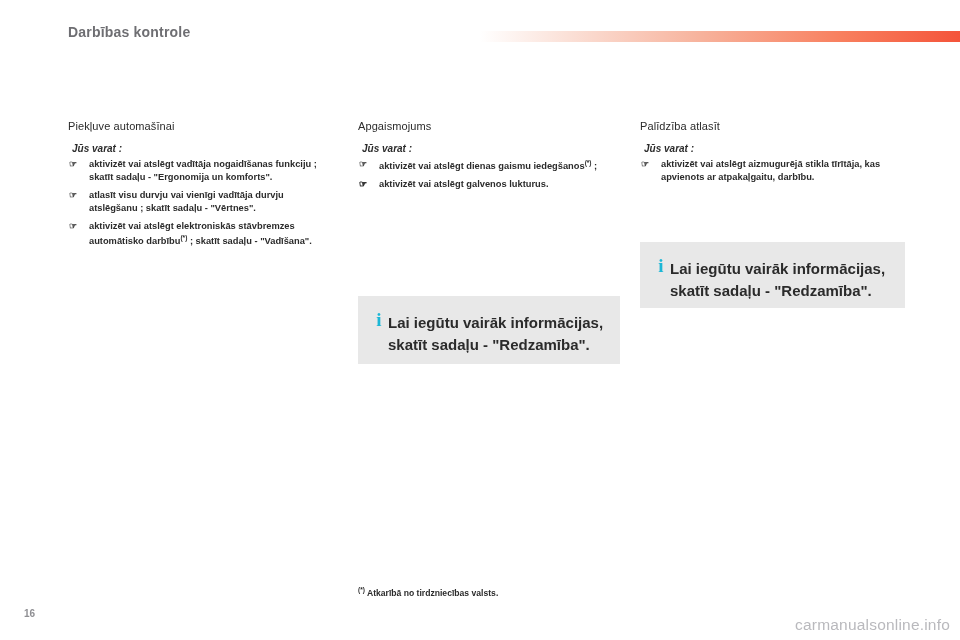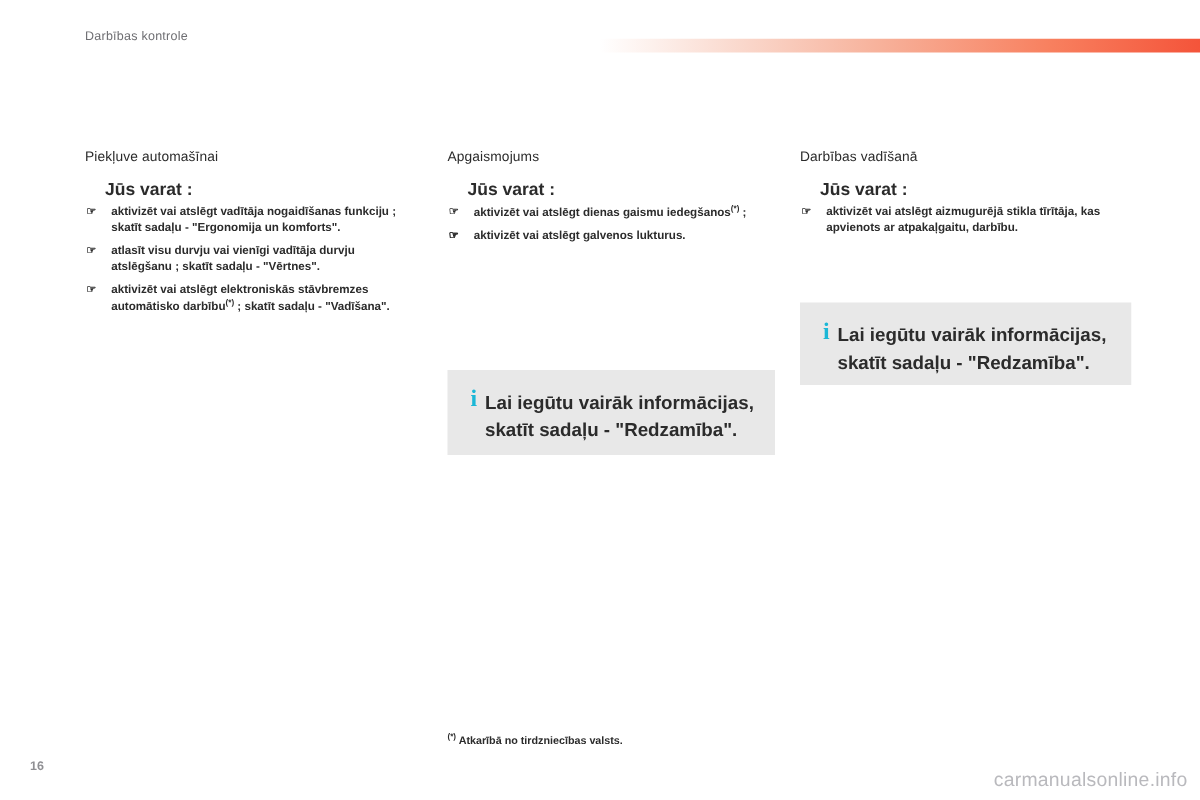--- a/index.html
+++ b/index.html
@@ -18,22 +18,22 @@
   
   .header-band {
     position: absolute;
     left: 0; top: 0;
     width: 960px; height: 52px;
   }
   .header-title {
     position: absolute;
     left: 68px;
     top: 24px;
-    font-size: 10px;
-    font-weight: normal;
+    font-size: 14px;
+    font-weight: bold;
     color: #6e6e72;
     letter-spacing: 0.2px;
     white-space: nowrap;
   }
   .header-rule {
     position: absolute;
     left: 480px;
     top: 31px;
     width: 480px;
     height: 11px;
@@ -51,24 +51,25 @@
   .col-3 { left: 640px; }
 
   .col-title {
     font-size: 11px;
     font-weight: normal;
     color: #2b2b2b;
     margin: 0 0 11px 0;
     letter-spacing: 0.1px;
   }
   .intro {
-    font-size: 14px;
-    font-weight: bold;
-    color: #2b2b2b;
-    margin: 0 0 4px 16px;
+    font-size: 10px;
+    font-weight: bold;
+    color: #2b2b2b;
+    margin: 0 0 4px 4px;
+    font-style: italic;
   }
 
   ul.bullets {
     list-style: none;
     margin: 0;
     padding: 0;
   }
   ul.bullets li {
     position: relative;
     padding-left: 21px;
@@ -208,21 +209,21 @@
       <span class="bullet-icon">☞</span>
     </li>
     <li>
       <span class="bullet-icon">☞</span>
       <span>aktivizēt vai atslēgt galvenos lukturus.</span>
     </li>
   </ul>
 </div>
 
 <div class="col col-3">
-  <h2 class="col-title">Darbības vadīšanā</h2>
+  <h2 class="col-title">Palīdzība atlasīt</h2>
   <p class="intro">Jūs varat :</p>
   <ul class="bullets">
     <li>
       <span class="bullet-icon">☞</span>
       <span>aktivizēt vai atslēgt aizmugurējā stikla tīrītāja, kas apvienots ar atpakaļgaitu, darbību.</span>
     </li>
   </ul>
 </div>
 
 <div class="info-box" id="info-box-2">

